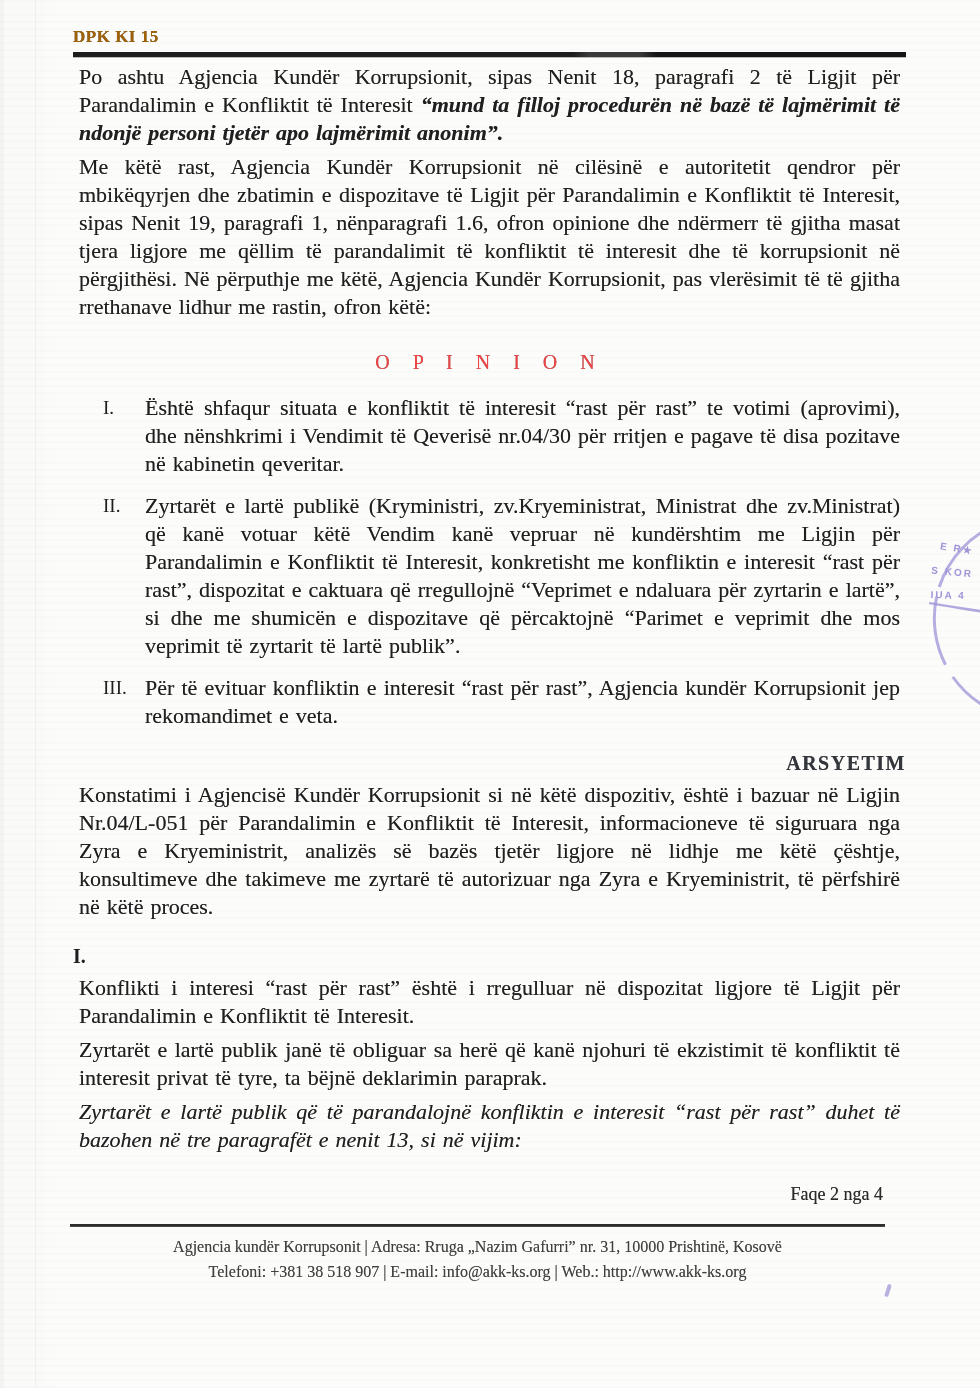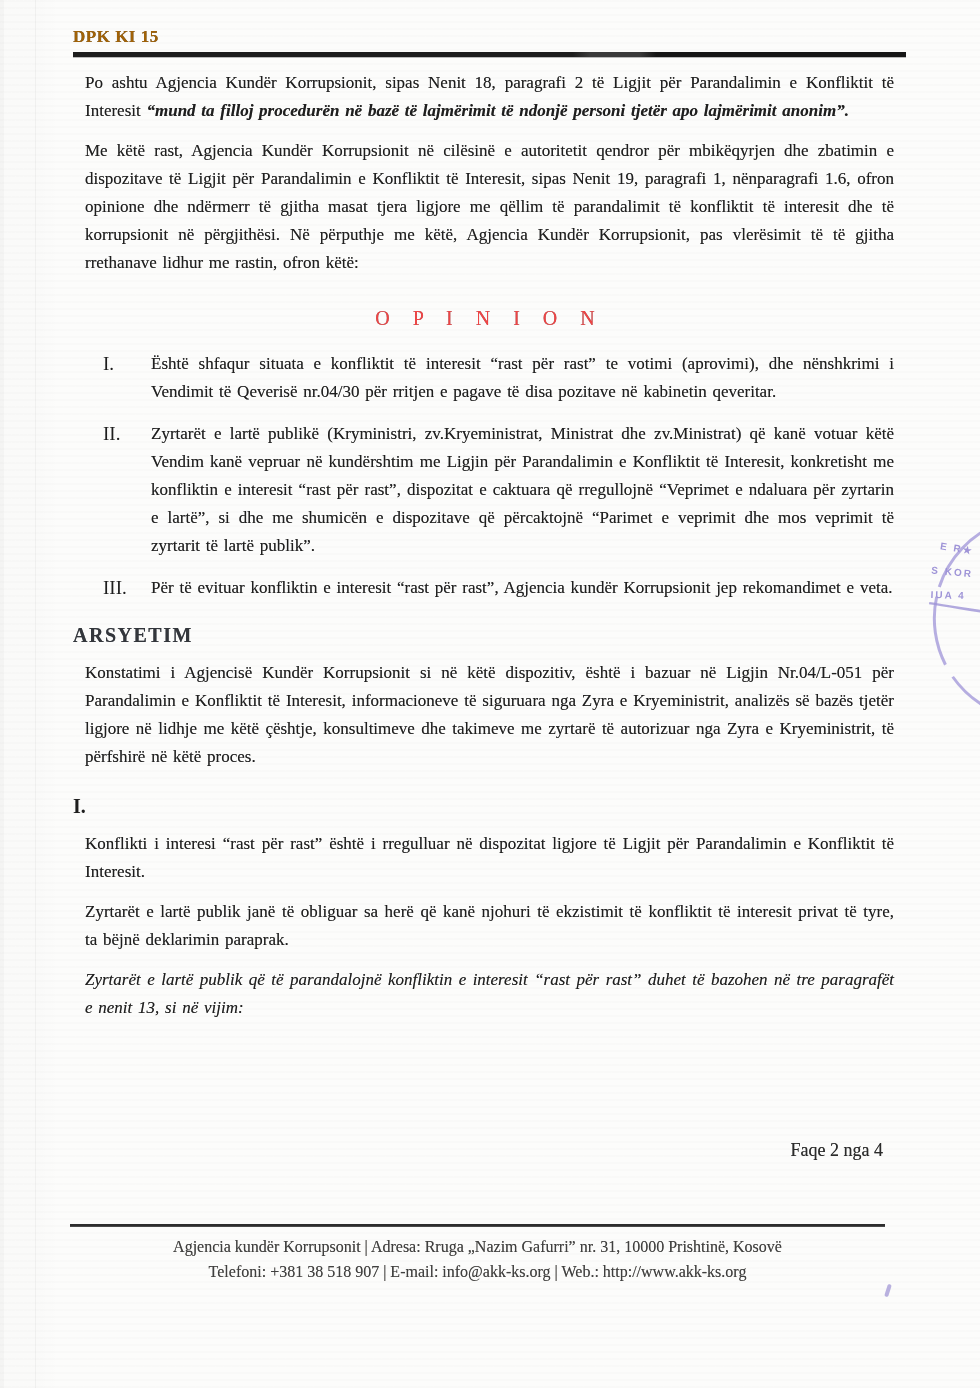--- a/index.html
+++ b/index.html
@@ -22,45 +22,45 @@
   .ref-code{
     margin-top:27px;font-size:17px;font-weight:bold;letter-spacing:0.5px;
     color:#a16207;text-shadow:0 0 0.5px rgba(40,40,40,0.8);
   }
   .header-rule{
     margin-top:5px;height:5px;
     background:linear-gradient(90deg,#1d1d1d 0 60%, #3a3a3a 62% 68%, #161616 70% 100%);
     box-shadow:0 1px 0 rgba(0,0,0,0.25);
   }
   p.body-text{
-    font-size:17px;line-height:28px;text-align:justify;margin:12px;
+    font-size:22px;line-height:28px;text-align:justify;margin:6px;
     color:#1f1f1f;text-shadow:0 0 0.6px rgba(70,70,70,0.65);
     word-spacing:1.5px;
   }
   .p1{margin-top:26px;}
   .p1 .inline-quote{font-weight:bold;font-style:italic;}
   .p2{margin-top:24px;}
   .h-opinion{
     margin-top:30px;text-align:center;font-size:20px;font-weight:normal;
     letter-spacing:9px;color:#ef4444;text-shadow:0 0 0.6px rgba(70,75,85,0.7);
   }
   .opinion-list{margin-top:20px;}
   .opinion-item{position:relative;padding-left:66px;margin-bottom:14px;}
   .opinion-item .numeral{position:absolute;left:30px;top:0;font-size:19px;line-height:28px;}
   .h-arsyetim{
-    margin-top:22px;text-align:left;font-size:20px;font-weight:bold;
+    margin-top:22px;text-align:right;font-size:20px;font-weight:bold;
     letter-spacing:1.5px;color:#33363b;text-shadow:0 0 0.6px rgba(70,75,85,0.7);
   }
   .p3{margin-top:26px;}
   .section-label{margin-top:24px;font-size:20px;font-weight:bold;}
   .p4{margin-top:24px;}
   .p5{margin-top:22px;}
   .p6{margin-top:22px;font-style:italic;}
   .page-number{
-    position:absolute;top:1140px;right:97px;font-size:18px;color:#2b2b2b;
+    position:absolute;top:1184px;right:97px;font-size:18px;color:#2b2b2b;
     text-shadow:0 0 0.5px rgba(60,60,60,0.7);
   }
   .footer-rule{
     position:absolute;top:1224px;left:70px;width:815px;height:3px;
     border-top:2px solid #2e2e2e;border-bottom:1px solid #4a4a4a;box-sizing:border-box;
   }
   .footer-block{
     position:absolute;top:1234px;left:70px;width:815px;text-align:center;
     font-size:16px;line-height:25px;color:#404040;
     text-shadow:0 0 0.5px rgba(90,85,75,0.6);

